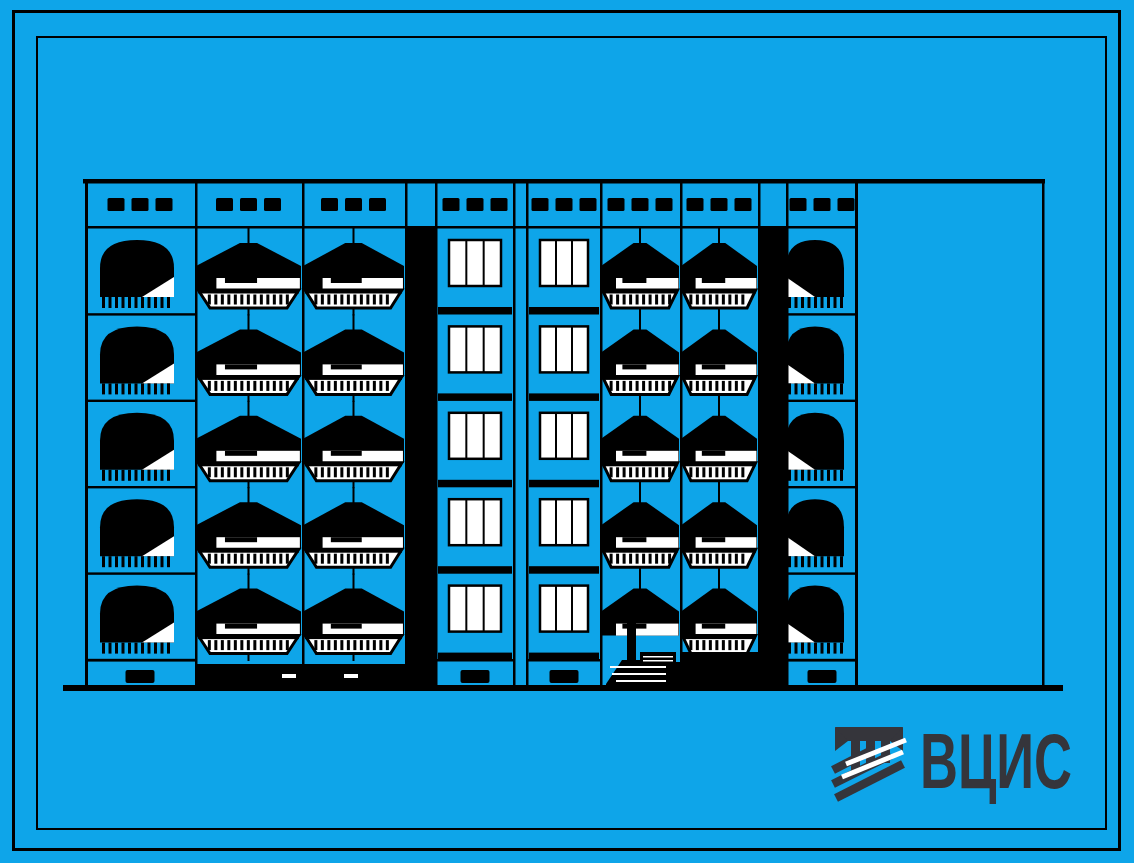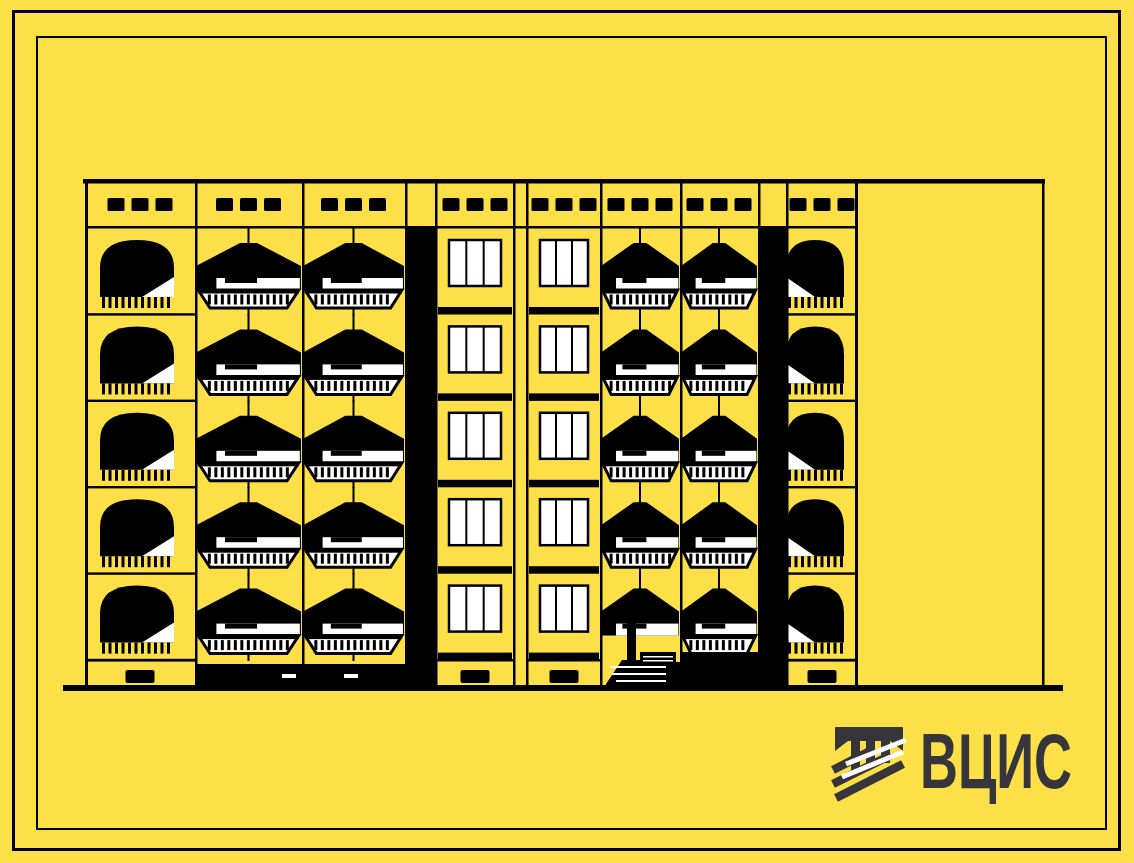--- a/index.html
+++ b/index.html
@@ -1,17 +1,17 @@
 <!DOCTYPE html>
 <html><head>
 <meta charset="utf-8">
 <style>
   html,body{margin:0;padding:0;background:#ffffff;}
   body{font-family:"Liberation Sans", sans-serif;}
-  #sheet{position:relative;width:1134px;height:863px;background:#fde047;overflow:hidden;}
+  #sheet{position:relative;width:1134px;height:863px;background:#0ea5e9;overflow:hidden;}
   .outer-frame{position:absolute;left:12px;top:10px;width:1103px;height:835px;border:3px solid #000;}
   .inner-frame{position:absolute;left:36px;top:36px;width:1067px;height:790px;border:2px solid #000;}
   svg{position:absolute;left:0;top:0;}
 </style>
 </head>
 <body>
 
 <div id="sheet">
   <div class="outer-frame"></div>
   <div class="inner-frame"></div>

